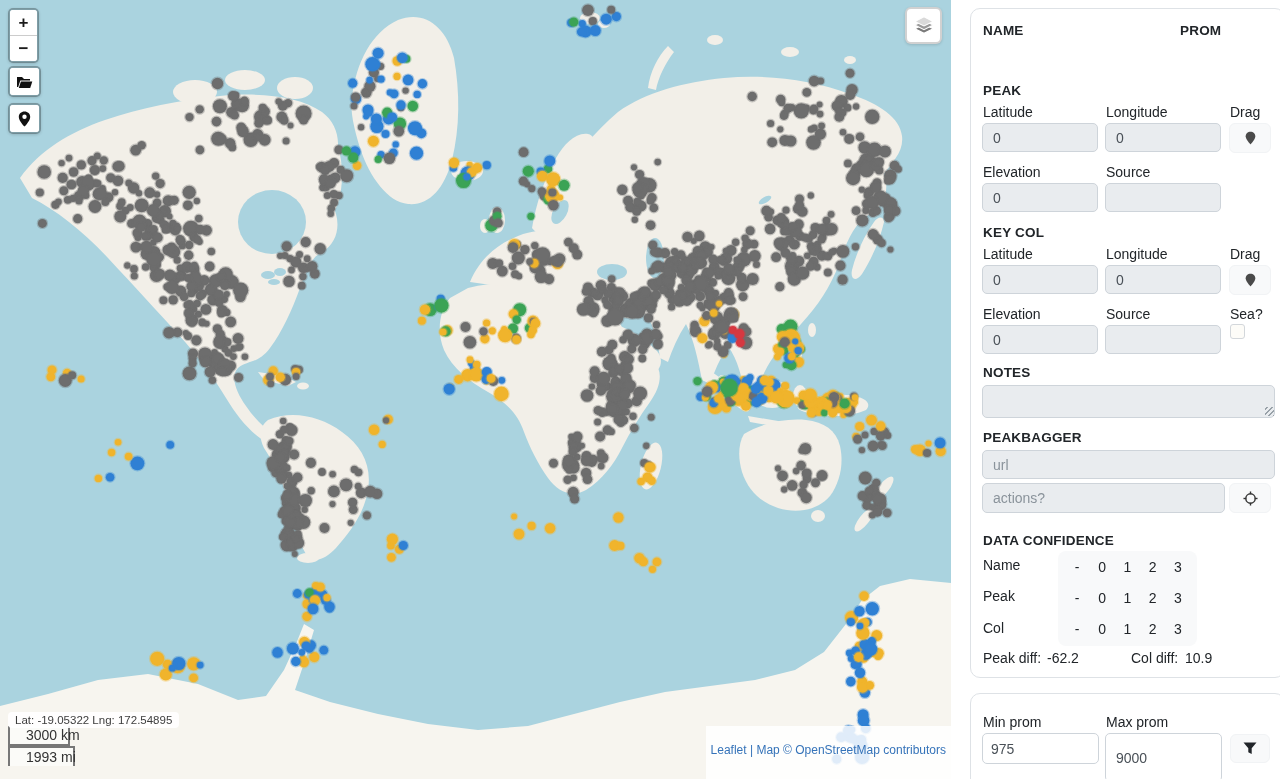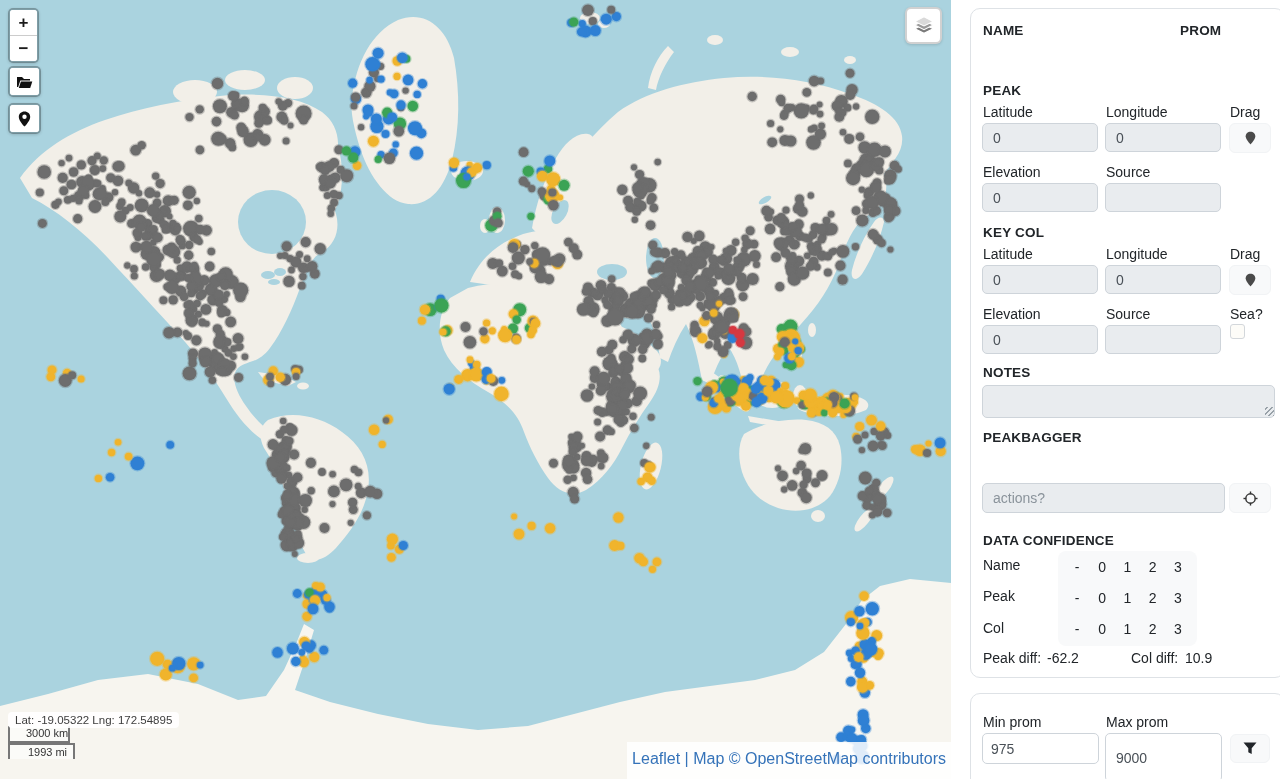--- a/index.html
+++ b/index.html
@@ -10,24 +10,24 @@
   .map svg.world{position:absolute;left:0;top:0;}
 
   .lf-bar{position:absolute;border:2px solid rgba(0,0,0,.25);border-radius:5px;background:#fff;background-clip:padding-box;overflow:hidden;box-shadow:0 1px 3px rgba(0,0,0,.15);}
   .lf-btn{width:27px;height:25px;display:flex;align-items:center;justify-content:center;background:#fff;color:#1a1a1a;font-size:17px;font-weight:700;cursor:pointer;user-select:none;}
   .lf-btn + .lf-btn{border-top:1px solid #ccc;}
   .lf-sq{width:29px;height:27px;display:flex;align-items:center;justify-content:center;background:#fff;cursor:pointer;}
 
   .layers-ctl{position:absolute;right:9px;top:7px;width:33px;height:33px;background:#fff;border:2px solid rgba(0,0,0,.18);border-radius:6px;display:flex;align-items:center;justify-content:center;cursor:pointer;box-shadow:0 1px 3px rgba(0,0,0,.15);}
 
   .scale-wrap{position:absolute;left:8px;top:726px;}
-  .scale-line{box-sizing:border-box;background:rgba(255,255,255,.55);border:2px solid #777;border-top:none;color:#333;font-size:11px;line-height:1.15;padding:1px 4px 1px 16px;white-space:nowrap;text-align:center;}
+  .scale-line{box-sizing:border-box;background:rgba(255,255,255,.55);border:2px solid #777;border-top:none;color:#333;font-size:14px;line-height:1.15;padding:1px 4px 1px 16px;white-space:nowrap;}
   .scale-line.mi{border-top:2px solid #777;border-bottom:none;}
   .coords{position:absolute;left:8px;top:712px;background:rgba(255,255,255,.9);border-radius:4px;padding:2px 7px;font-size:11.5px;color:#3d3d3d;white-space:nowrap;}
-  .attrib{position:absolute;right:0;bottom:0;height:21px;overflow:hidden;background:rgba(255,255,255,.85);padding:8px 5px;font-size:16px;line-height:17px;color:#3573b9;white-space:nowrap;}
+  .attrib{position:absolute;right:0;bottom:0;height:21px;overflow:hidden;background:rgba(255,255,255,.85);padding:16px 5px;font-size:12px;line-height:17px;color:#3573b9;white-space:nowrap;}
 
   
   .sidebar{position:absolute;left:951px;top:0;width:329px;height:779px;background:#fff;}
   .panel{position:absolute;left:12px;width:315px;background:#fff;border:1px solid #dee2e6;border-radius:10px;box-sizing:border-box;margin-left:7px;}
   .panel.main{top:8px;height:670px;}
   .panel.filter{top:693px;height:110px;}
 
   .hdr{position:absolute;font-size:13.5px;font-weight:700;color:#212529;letter-spacing:.2px;}
   .lbl{position:absolute;font-size:14px;color:#212529;}
   .inp{position:absolute;box-sizing:border-box;background:#e9ecef;border:1px solid #ced4da;border-radius:5px;font-family:"Liberation Sans",sans-serif;font-size:14px;color:#495057;padding:0 10px;outline:none;}
@@ -1738,20 +1738,21 @@
       <div class="lbl" style="left:259px;top:297px;">Sea?</div>
       <input class="inp" style="left: 11px; top: 316px; width: 116px; height: 29px;" readonly="" value="0">
       <input class="inp" style="left: 134px; top: 316px; width: 116px; height: 29px;" readonly="" value="">
       <div class="chk" style="left:259px;top:315px;"></div>
 
       <div class="hdr" style="left:12px;top:356px;">NOTES</div>
       <textarea class="inp" style="left: 11px; top: 376px; width: 293px; height: 33px;"></textarea>
       <div class="grip" style="left:294px;top:398px;"></div>
 
       <div class="hdr" style="left:12px;top:421px;">PEAKBAGGER</div>
+      <input class="inp" style="left: 11px; top: 441px; width: 293px; height: 29px;" placeholder="url">
       <input class="inp" style="left: 11px; top: 474px; width: 243px; height: 30px;" placeholder="actions?">
       <button class="btn-light" style="left:258px;top:474px;width:42px;height:30px;">
         <svg width="15" height="15" viewBox="0 0 16 16">
           <circle cx="8" cy="8" r="5" fill="none" stroke="#333" stroke-width="1.5"></circle>
           <line x1="8" y1="0.5" x2="8" y2="3.5" stroke="#333" stroke-width="1.5"></line>
           <line x1="8" y1="12.5" x2="8" y2="15.5" stroke="#333" stroke-width="1.5"></line>
           <line x1="0.5" y1="8" x2="3.5" y2="8" stroke="#333" stroke-width="1.5"></line>
           <line x1="12.5" y1="8" x2="15.5" y2="8" stroke="#333" stroke-width="1.5"></line>
         </svg>
       </button>

